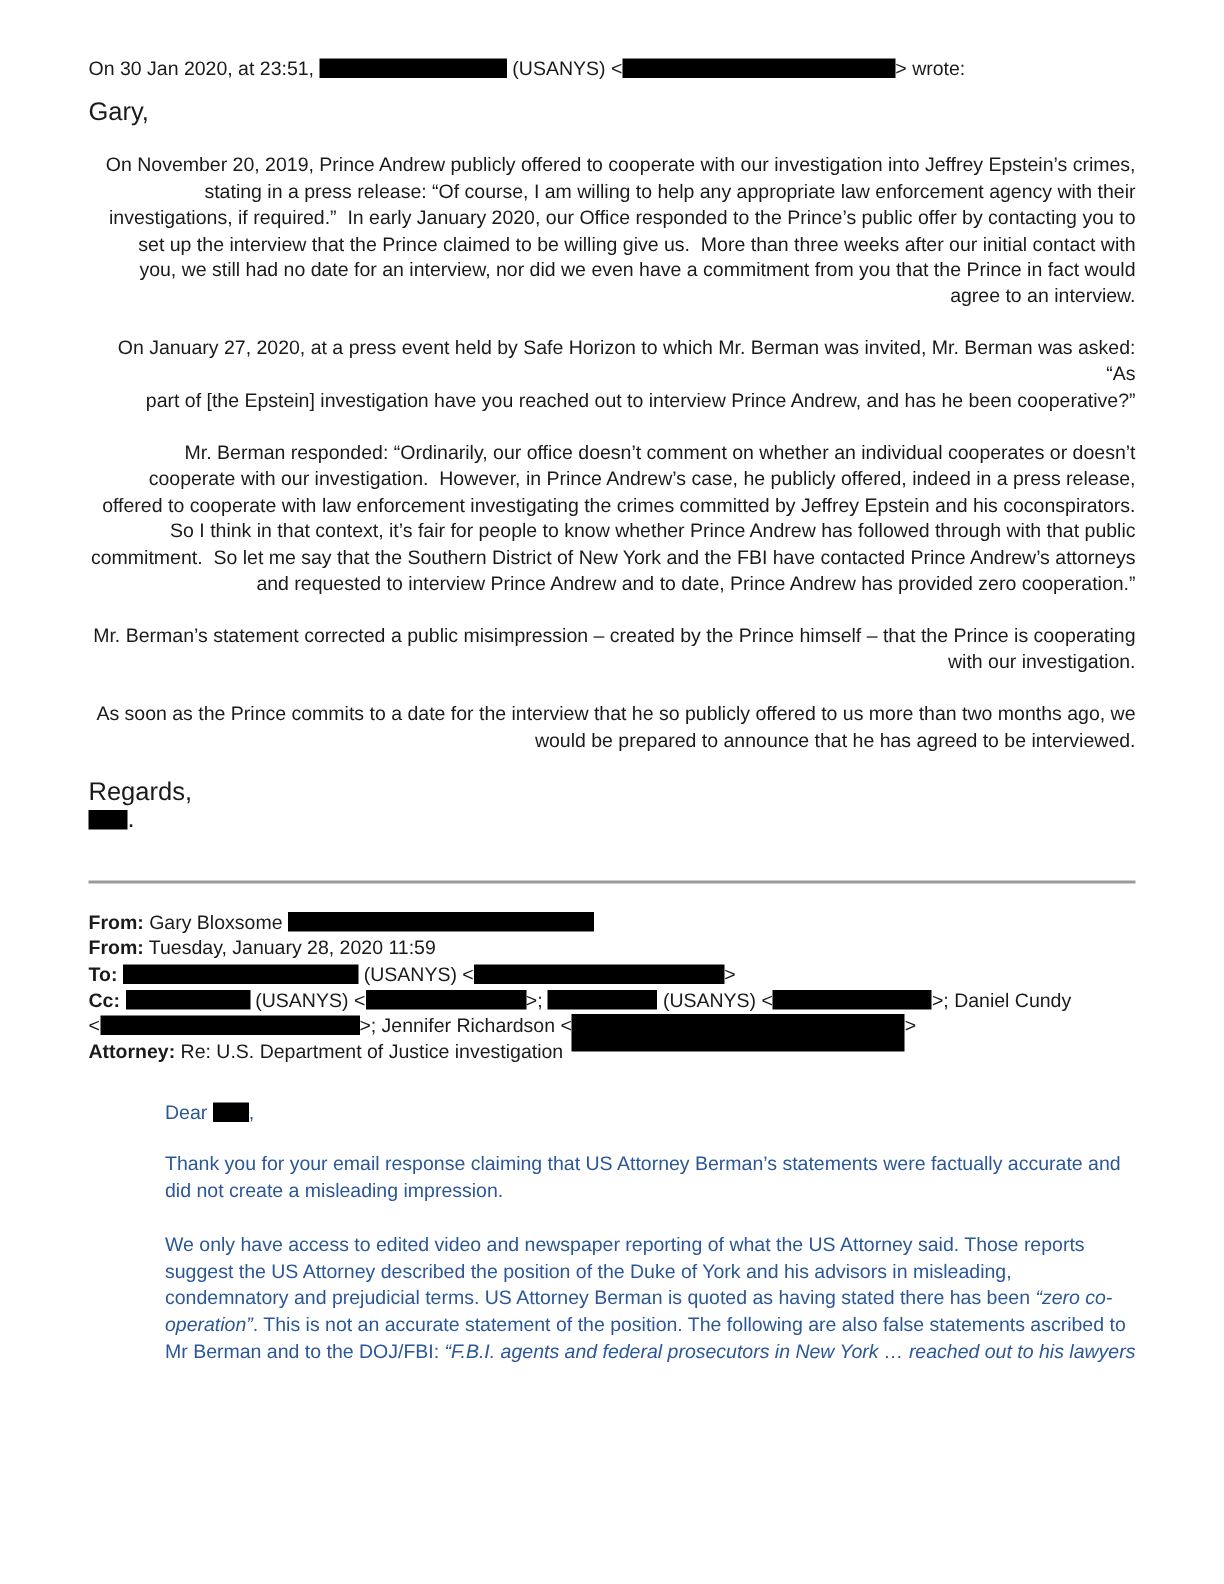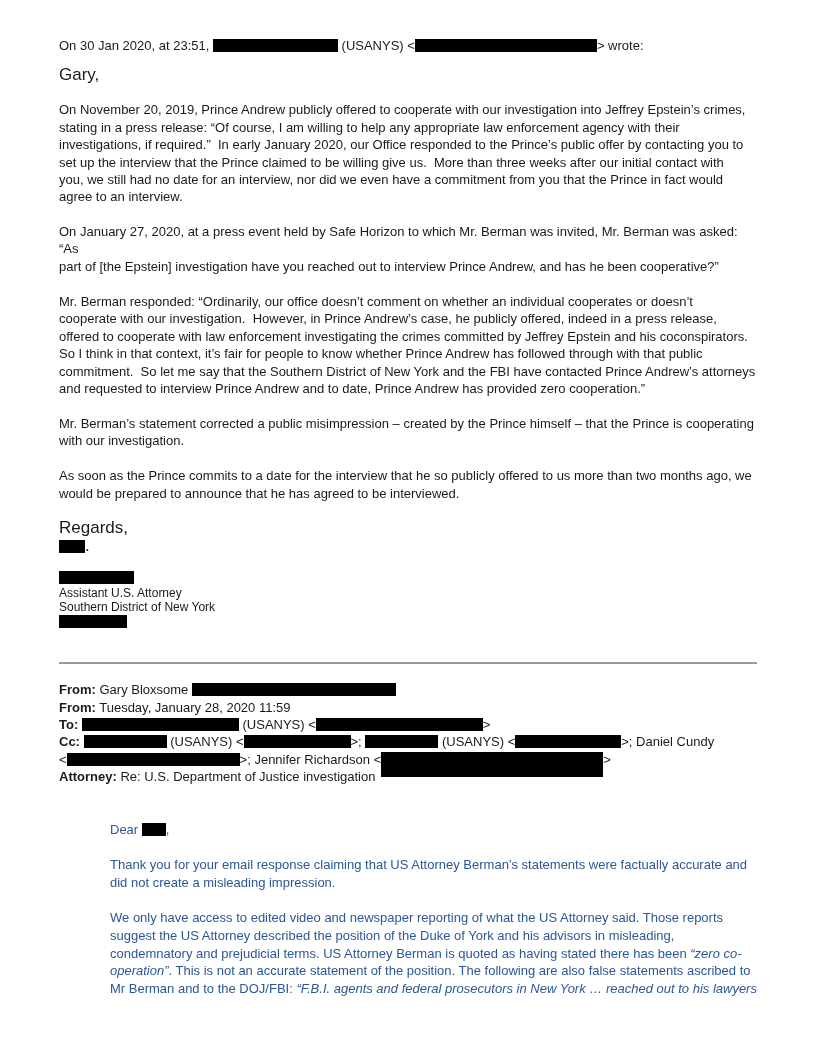--- a/index.html
+++ b/index.html
@@ -2,38 +2,38 @@
 <html><head>
 <meta charset="utf-8">
 <style>
   html,body{margin:0;padding:0;background:#fff;}
   .page{
     width:816px;height:1056px;background:#ffffff;overflow:hidden;
     font-family:"Liberation Sans",sans-serif;color:#1a1a1a;position:relative;
     box-sizing:border-box;padding:37px 59px 0 59px;
   }
   .txt{font-size:17px;line-height:17.4px;}
-  .para{font-size:13px;line-height:17.4px;white-space:pre-wrap;margin:0;}
+  .para{font-size:13px;line-height:17.4px;white-space:pre-wrap;margin:0;text-align:right;}
   .qline{font-size:13px;line-height:17px;white-space:nowrap;}
   .external{
     font-family:"Liberation Serif",serif;color:#f97b6a;
     font-size:13.5px;line-height:17px;margin-top:40px;
   }
   .greet{margin-top:12px;}
   .redact{display:inline-block;background:#000;height:13px;vertical-align:-2px;}
   .redact-tall{display:inline-block;background:#000;width:222px;height:25px;vertical-align:text-top;margin-bottom:-13px;}
   .signoff{margin-top:17px;}
   .sig{margin-top:17px;font-size:12px;line-height:14.6px;}
   .sig .redact{height:13px;}
   .sep{border-top:2px solid #9b9b9b;margin-top:33px;width:698px;}
   .hdr{margin-top:17px;font-size:13px;line-height:17.3px;}
   .hdr .row{white-space:nowrap;}
   .hdr b{font-weight:bold;}
   .reply{
-    margin-top:36px;margin-left:51px;width:650px;color:#2b5797;
+    margin-top:23px;margin-left:51px;width:650px;color:#2b5797;
     font-size:13px;line-height:17.7px;
   }
   .reply .rpara{margin:0;}
   .reply .mt{margin-top:17px;}
   .reply .wrap2{white-space:pre-wrap;}
 </style>
 </head>
 <body>
 
 <div class="page">
@@ -60,26 +60,20 @@
   <div class="para" style="margin-top:17px">Mr. Berman’s statement corrected a public misimpression – created by the Prince himself – that the Prince is cooperating
 with our investigation.</div>
   <div class="para" style="margin-top:18px">As soon as the Prince commits to a date for the interview that he so publicly offered to us more than two months ago, we
 would be prepared to announce that he has agreed to be interviewed.</div>
 
   <div class="txt signoff">
     <div>Regards,</div>
     <div><span class="redact" style="width:26px"></span><span>.</span></div>
   </div>
 
-  <div class="sig">
-    <div><span class="redact" style="width:75px"></span></div>
-    <div>Assistant U.S. Attorney</div>
-    <div>Southern District of New York</div>
-    <div><span class="redact" style="width:68px"></span></div>
-  </div>
 
   <div class="sep"></div>
 
   <div class="hdr">
     <div class="row"><b>From:</b><span> Gary Bloxsome </span><span class="redact" style="width:204px"></span></div>
     <div class="row"><b>From:</b><span> Tuesday, January 28, 2020 11:59</span></div>
     <div class="row"><b>To:</b><span> </span><span class="redact" style="width:157px"></span><span> (USANYS) &lt;</span><span class="redact" style="width:167px"></span><span>&gt;</span></div>
     <div class="row"><b>Cc:</b><span> </span><span class="redact" style="width:83px"></span><span> (USANYS) &lt;</span><span class="redact" style="width:107px"></span><span>&gt;; </span><span class="redact" style="width:73px"></span><span> (USANYS) &lt;</span><span class="redact" style="width:106px"></span><span>&gt;; Daniel Cundy</span></div>
     <div class="row"><span>&lt;</span><span class="redact" style="width:173px"></span><span>&gt;; Jennifer Richardson &lt;</span><span class="redact-tall"></span><span>&gt;</span></div>
     <div class="row"><b>Attorney:</b><span> Re: U.S. Department of Justice investigation</span></div>

